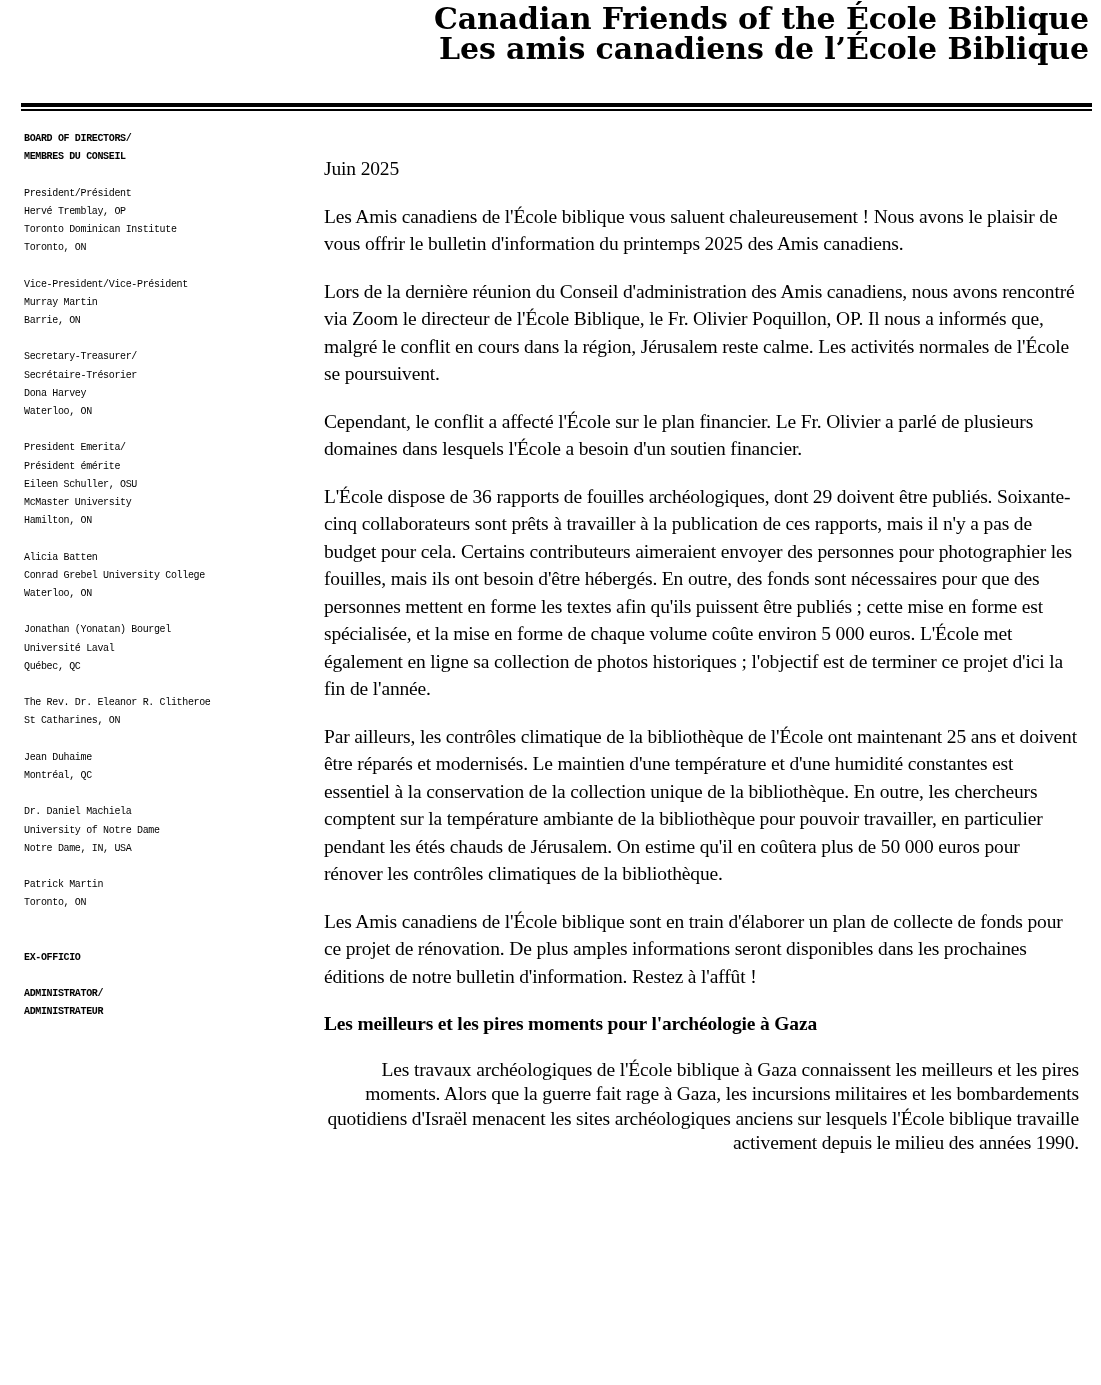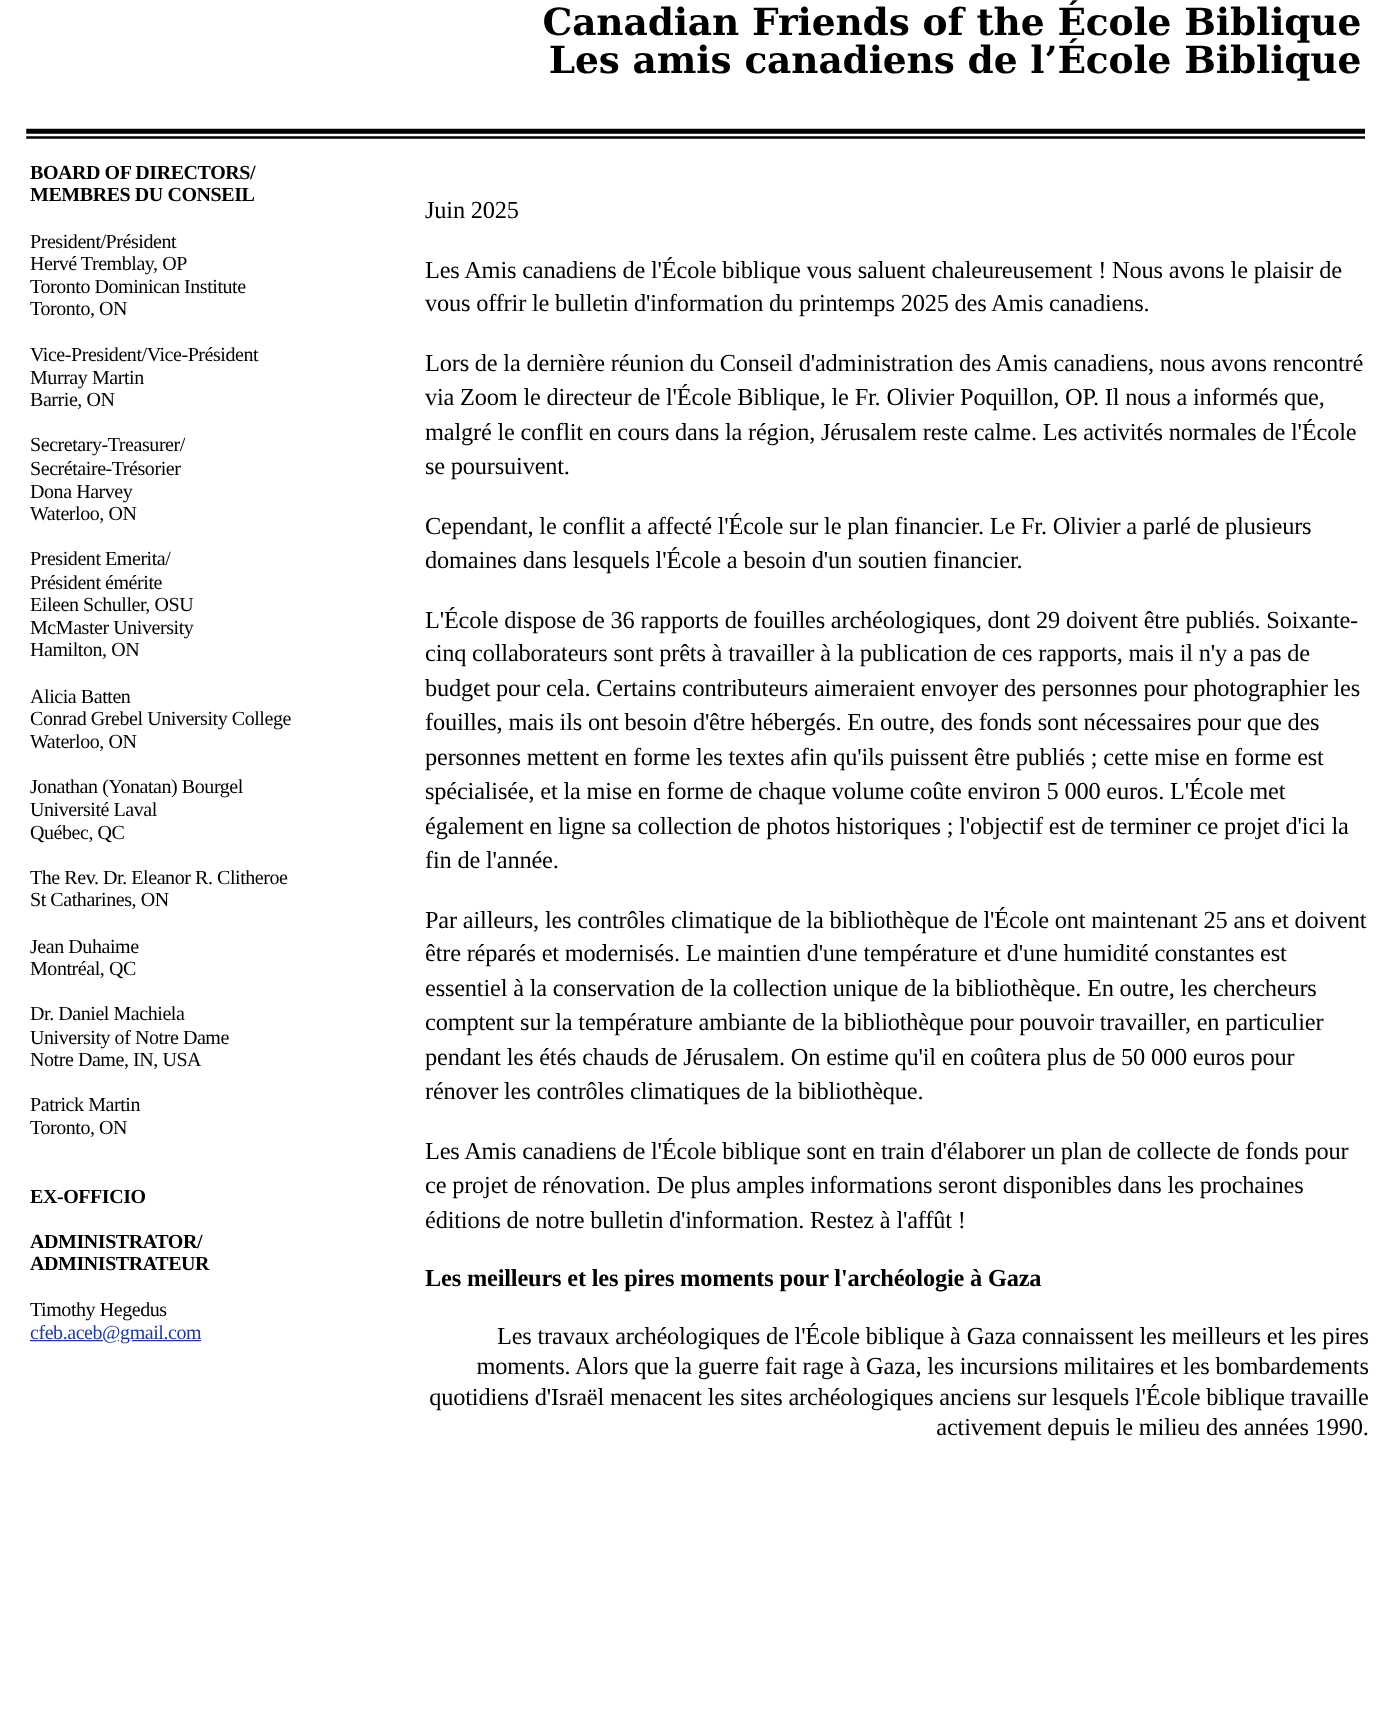--- a/index.html
+++ b/index.html
@@ -10,30 +10,30 @@
     .letterhead {
       position: absolute; right: 12px; top: 4px; text-align: right;
       font-family: "DejaVu Serif", serif; font-weight: bold; font-size: 30px;
       line-height: 30px; letter-spacing: -0.1px;
     }
     .rule-thick { position: absolute; left: 21px; right: 9px; top: 103px; height: 4px; background: #000; }
     .rule-thin { position: absolute; left: 21px; right: 9px; top: 109px; height: 1.5px; background: #000; }
 
     .sidebar {
       position: absolute; left: 24px; top: 130px; width: 260px;
-      font-family: Liberation Serif, serif; font-size: 16px; line-height: 18.2px;
+      font-family: Liberation Mono, monospace; font-size: 10px; line-height: 18.2px;
       letter-spacing: -0.35px;
     }
     .sidebar .heading { font-weight: bold; }
     .sidebar .block { margin-bottom: 18.2px; }
     .sidebar .block.gap-lg { margin-bottom: 36px; }
     .sidebar a { color: #1f3a9e; text-decoration: underline; }
 
     .main {
-      position: absolute; left: 340px; top: 155px; width: 755px;
+      position: absolute; left: 324px; top: 155px; width: 755px;
       font-family: "Liberation Serif", serif; font-size: 19.5px; line-height: 27.5px;
       letter-spacing: -0.15px;
     }
     .main p { margin: 0 0 20px 0; }
     .main .date { margin-bottom: 20px; }
     .main .section-title { font-weight: bold; margin-bottom: 20px; }
     .main a { color: #1a1aa8; text-decoration: underline; }
     .main p.tight { line-height: 24.5px; text-align: right; }
   </style>
 </head>
@@ -103,24 +103,20 @@
     <div>Patrick Martin</div>
     <div>Toronto, ON</div>
   </div>
 
   <div class="block heading">EX-OFFICIO</div>
 
   <div class="block heading">
     <div>ADMINISTRATOR/</div>
     <div>ADMINISTRATEUR</div>
   </div>
-  <div class="block">
-    <div>Timothy Hegedus</div>
-    <a href="#">cfeb.aceb@gmail.com</a>
-  </div>
 </aside>
 
 <main class="main">
   <p class="date">Juin 2025</p>
   <p>Les Amis canadiens de l'École biblique vous saluent chaleureusement ! Nous avons le plaisir de vous offrir le bulletin d'information du printemps 2025 des Amis canadiens.</p>
 
   <p>Lors de la dernière réunion du Conseil d'administration des Amis canadiens, nous avons rencontré via Zoom le directeur de l'École Biblique, le Fr. Olivier Poquillon, OP. Il nous a informés que, malgré le conflit en cours dans la région, Jérusalem reste calme. Les activités normales de l'École se poursuivent.</p>
   <p>Cependant, le conflit a affecté l'École sur le plan financier. Le Fr. Olivier a parlé de plusieurs domaines dans lesquels l'École a besoin d'un soutien financier.</p>
   <p>L'École dispose de 36 rapports de fouilles archéologiques, dont 29 doivent être publiés. Soixante-cinq collaborateurs sont prêts à travailler à la publication de ces rapports, mais il n'y a pas de budget pour cela. Certains contributeurs aimeraient envoyer des personnes pour photographier les fouilles, mais ils ont besoin d'être hébergés. En outre, des fonds sont nécessaires pour que des personnes mettent en forme les textes afin qu'ils puissent être publiés ; cette mise en forme est spécialisée, et la mise en forme de chaque volume coûte environ 5 000 euros. L'École met également en ligne sa collection de photos historiques ; l'objectif est de terminer ce projet d'ici la fin de l'année.</p>
   <p>Par ailleurs, les contrôles climatique de la bibliothèque de l'École ont maintenant 25 ans et doivent être réparés et modernisés. Le maintien d'une température et d'une humidité constantes est essentiel à la conservation de la collection unique de la bibliothèque. En outre, les chercheurs comptent sur la température ambiante de la bibliothèque pour pouvoir travailler, en particulier pendant les étés chauds de Jérusalem. On estime qu'il en coûtera plus de 50 000 euros pour rénover les contrôles climatiques de la bibliothèque.</p>

